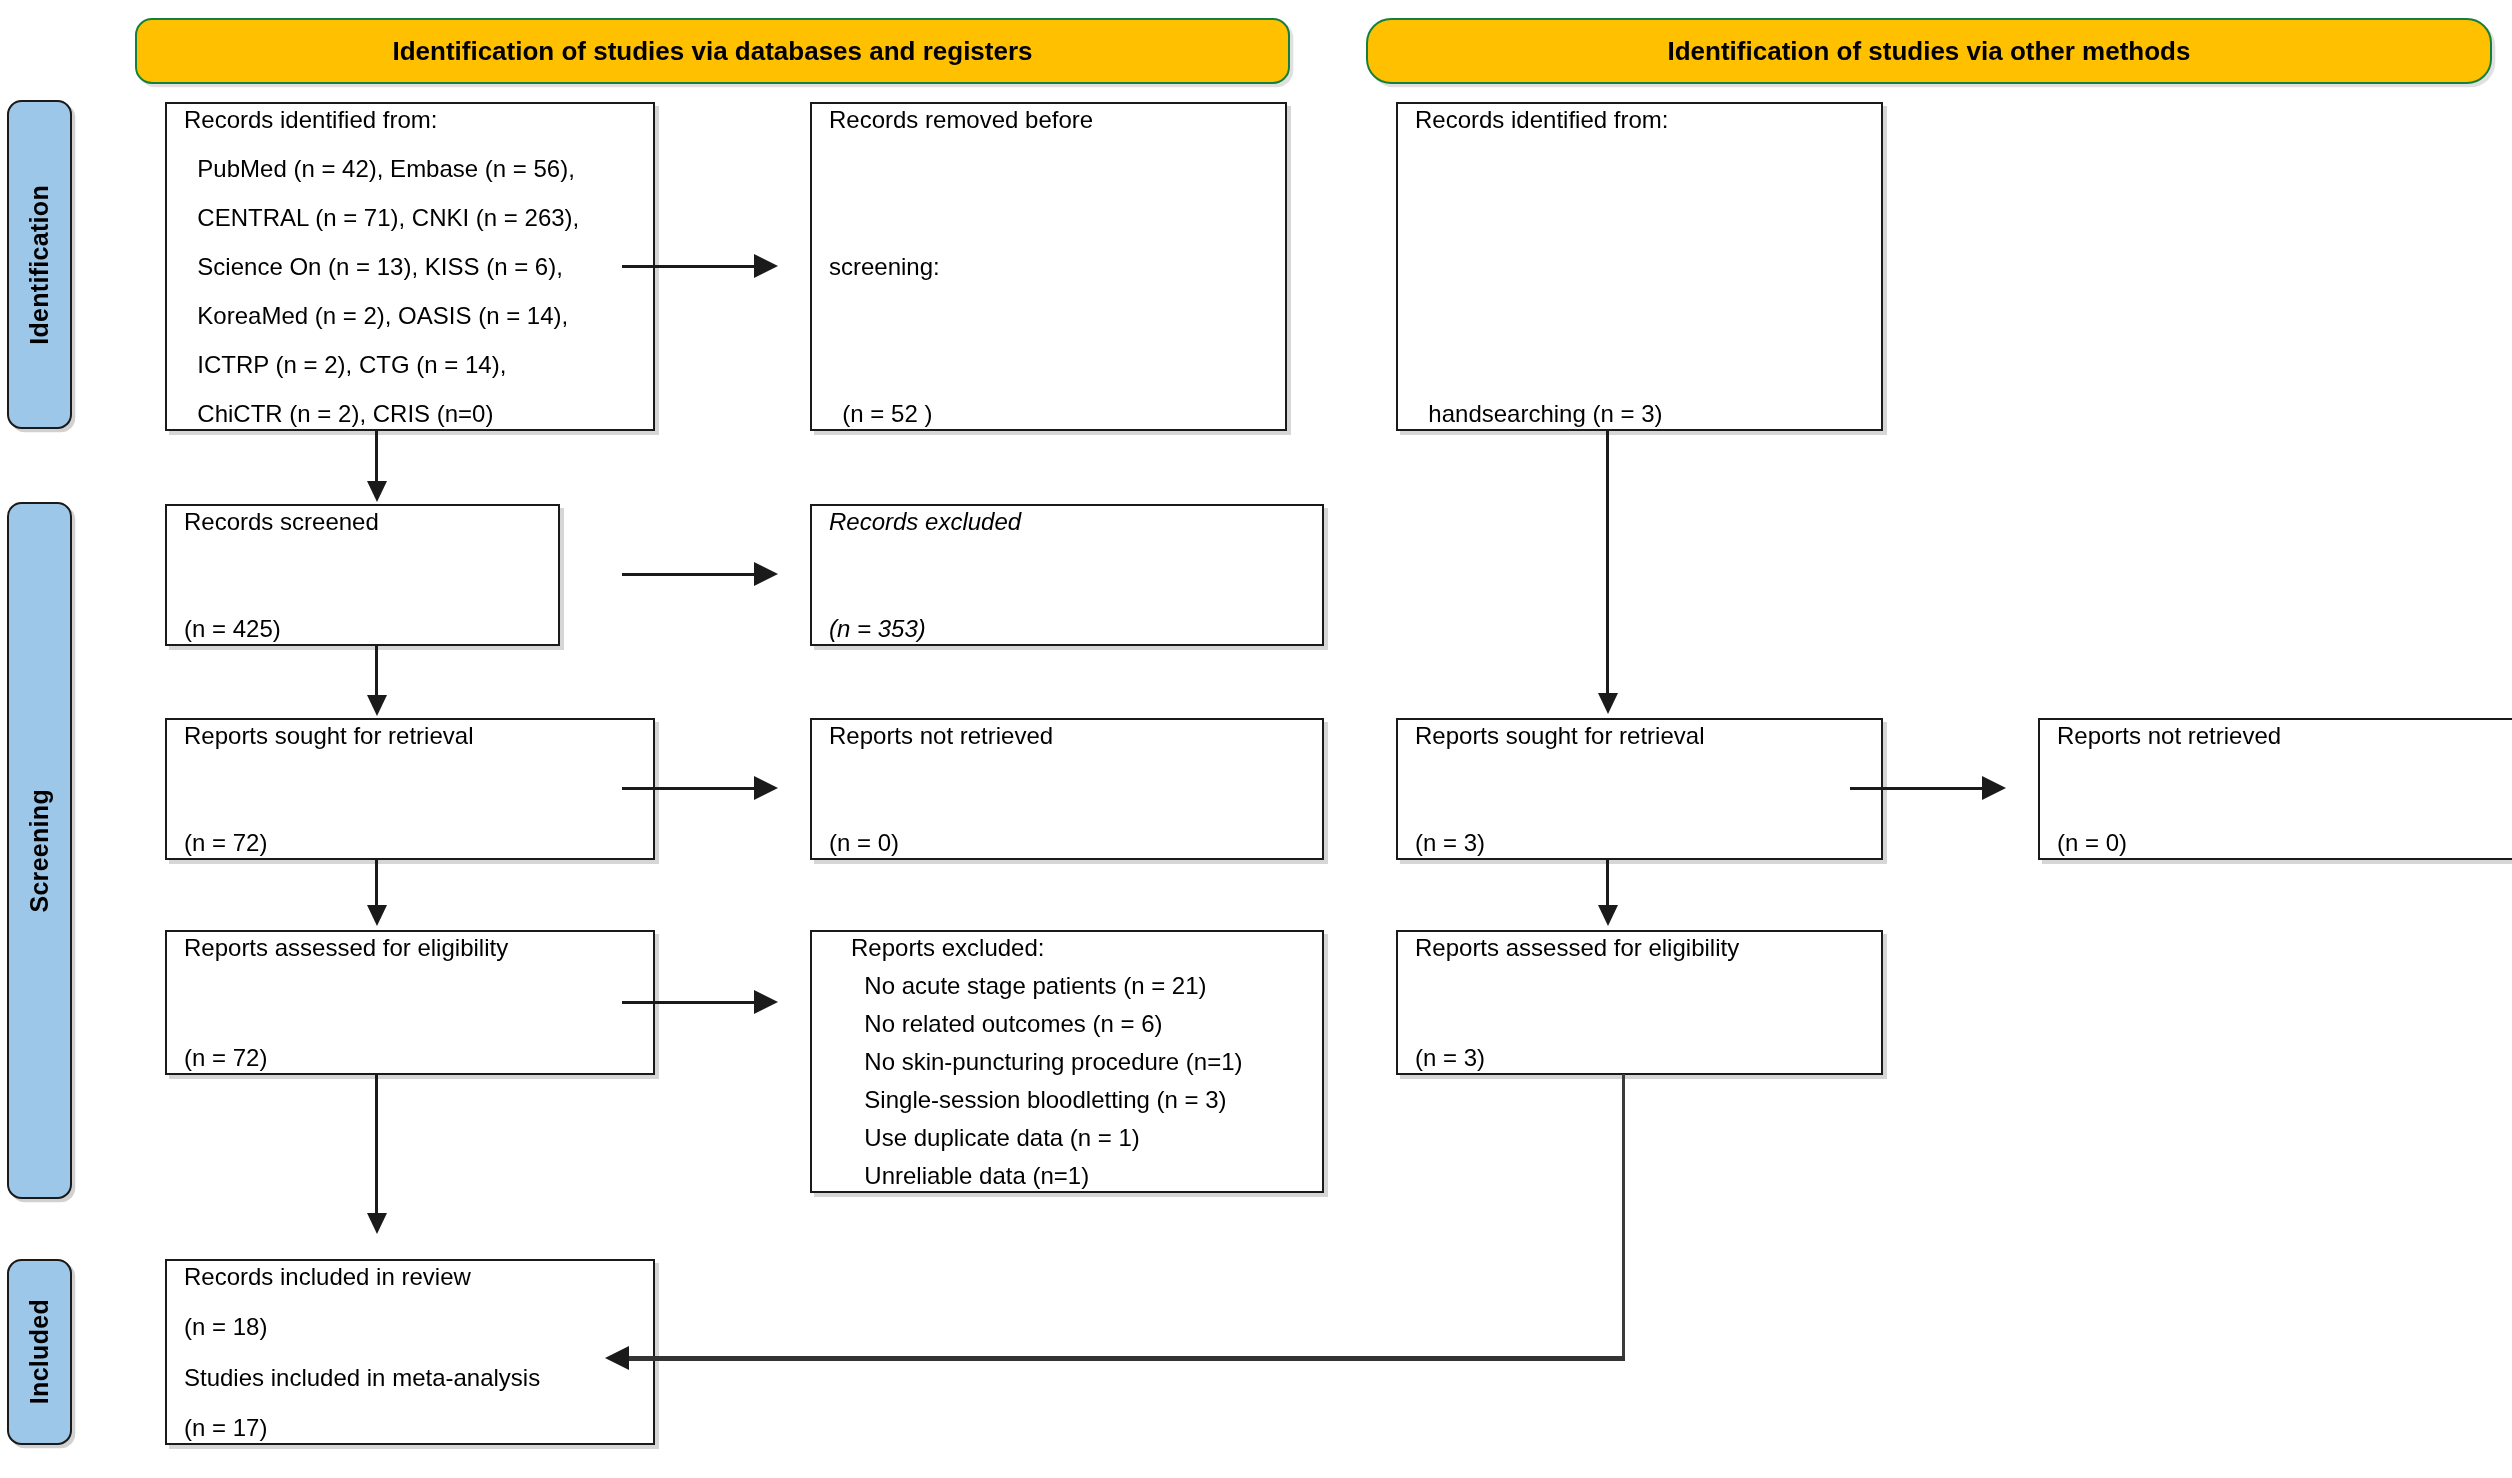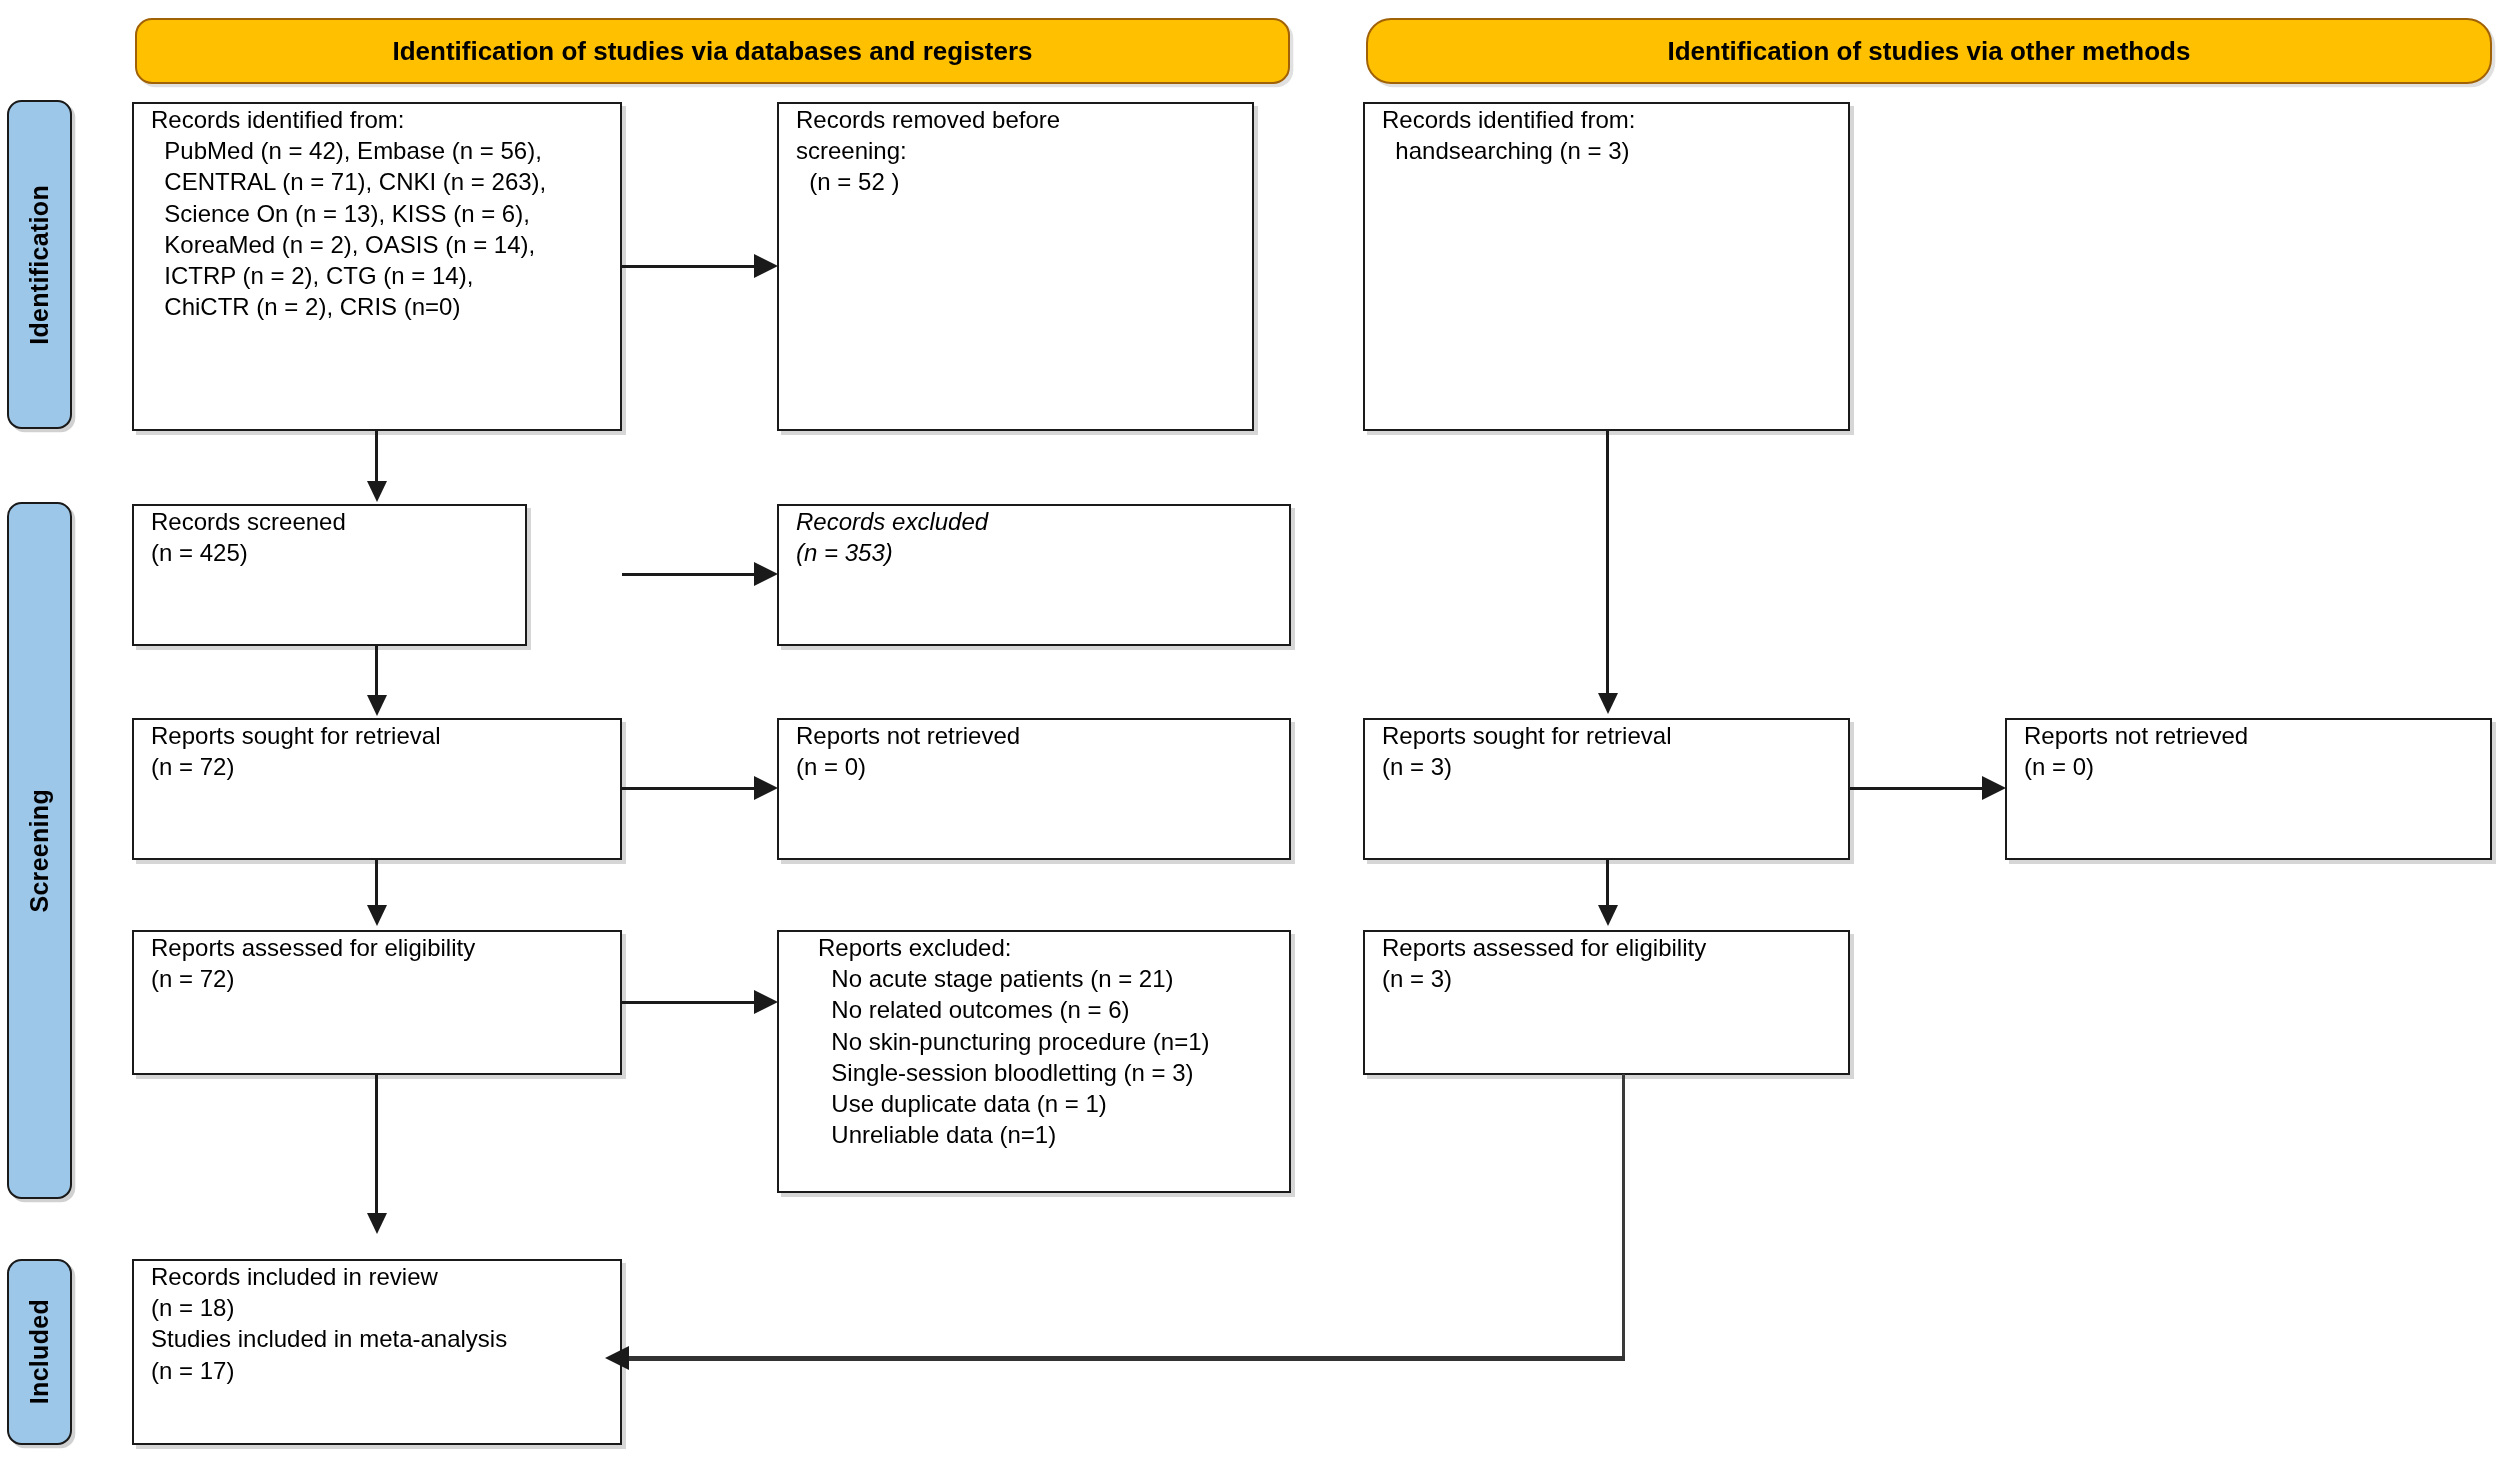--- a/index.html
+++ b/index.html
@@ -14,21 +14,21 @@
     height: 1479px;
     background: #ffffff;
     font-family: "Liberation Sans", sans-serif;
     overflow: hidden;
   }
 
   
   .banner {
     position: absolute;
     background: #FFC000;
-    border: 2px solid #a16207;
+    border: 2px solid #15803d;
     border-radius: 17px;
     box-shadow: 3.3px 3.3px 0 0 rgba(0,0,0,0.12);
     display: flex;
     align-items: center;
     justify-content: center;
     box-sizing: border-box;
   }
   .banner-label {
     font-size: 26px;
     font-weight: bold;
@@ -61,22 +61,23 @@
 
   
   .node {
     position: absolute;
     background: #ffffff;
     border: 2.6px solid #1a1a1a;
     box-shadow: 4px 4px 0 0 rgba(0,0,0,0.16);
     box-sizing: border-box;
     display: flex;
     flex-direction: column;
-    justify-content: flex-start;
+    justify-content: space-between;
     padding: 0 17px;
+    margin-left: 33px;
   }
   .node-text {
     font-size: 24px;
     line-height: 1.30;
     color: #000000;
     white-space: pre-wrap;
   }
 
   
   .conn-v {

